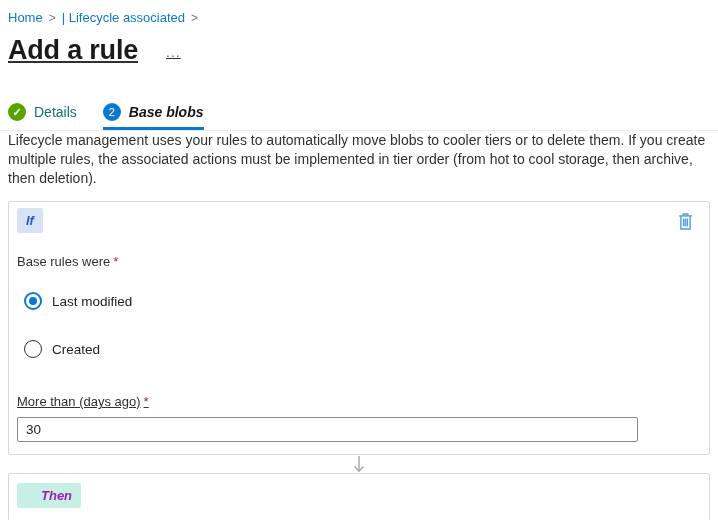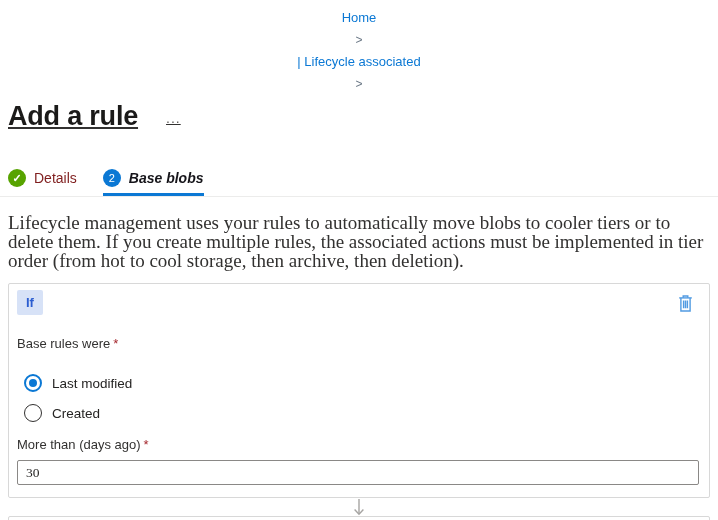--- a/index.html
+++ b/index.html
@@ -6,65 +6,65 @@
   html, body { width: 718px; height: 520px; }
   body {
     font-family: "Liberation Sans", sans-serif;
     background: #ffffff;
     color: #323130;
     overflow: hidden;
   }
   .page { padding: 10px 8px 0 8px; }
 
   
-  .breadcrumb { font-size: 13px; line-height: 16px; display: flex; align-items: center; gap: 6px; flex-direction: column; }
+  .breadcrumb { font-size: 13px; line-height: 16px; display: flex; align-items: center; gap: 6px; }
   .crumb-link { color: #0b78d4; text-decoration: none; cursor: pointer; }
   .crumb-sep { color: #6b7886; font-size: 12px; }
 
   
   .title-row { display: flex; align-items: flex-end; gap: 28px; margin-top: 9px; text-decoration: underline; }
   .page-title { font-size: 27px; font-weight: 700; color: #1b1a19; line-height: 30px; letter-spacing: -0.2px; }
   .more-btn { color: #605e5c; font-size: 14px; letter-spacing: 1px; line-height: 20px; cursor: pointer; padding-bottom: 3px; }
 
   
   .tabs { display: flex; gap: 26px; margin-top: 38px; }
   .tab { display: flex; align-items: center; gap: 8px; font-size: 14px; padding-bottom: 6px; border-bottom: 3px solid transparent; cursor: pointer; }
   .tab.active { border-bottom-color: #0b78d4; }
   .tab.active .tab-label { font-weight: 700; color: #16151a; font-style: italic; }
-  .tab-label { color: #7f1d1d; }
+  .tab-label { color: #0f766e; }
   .circle { width: 18px; height: 18px; border-radius: 50%; display: flex; align-items: center; justify-content: center; flex: 0 0 auto; }
   .circle.green { background: #57a300; color: #fff; font-size: 11px; font-weight: 700; }
   .circle.blue { background: #0b78d4; color: #fff; font-size: 11px; font-weight: 400; }
   .tabs-divider { height: 1px; background: #ececeb; margin: 0 -8px; }
 
   
-  .description { font-size: 19px; line-height: 19px; margin-top: 16px; width: 710px; color: #323130; font-family: Liberation Serif, serif; }
+  .description { font-size: 14px; line-height: 19px; width: 710px; color: #323130; }
 
   
   .card { border: 1px solid #d8d8d8; border-radius: 2px; background: #fff; }
   .if-card { margin-top: 13px; padding: 4px 12px 12px 8px; }
   .card-header { display: flex; align-items: flex-start; justify-content: space-between; }
-  .badge { display: inline-block; font-size: 13px; font-weight: 600; padding: 5px 9px; border-radius: 2px; margin-top: 2px; }
+  .badge { display: inline-block; font-size: 13px; font-weight: 600; padding: 5px 9px; border-radius: 2px; margin-top: 2px; font-style: italic; }
   .badge.if { background: #d7e2f7; color: #2b5dd0; }
-  .badge.then { background: #c7efe6; color: #b91c1c; padding-left: 24px; }
+  .badge.then { background: #c7efe6; color: #a21caf; padding-left: 24px; }
   .icon-btn { background: none; border: none; cursor: pointer; padding: 4px; margin-top: 3px; }
 
   .field-label { font-size: 13px; color: #323130; margin-top: 17px; }
   .req { color: #a4262c; margin-left: 3px; }
 
   .radio-row { display: flex; align-items: center; gap: 10px; margin-left: 7px; cursor: pointer; }
   .radio-row.first { margin-top: 23px; }
-  .radio-row.second { margin-top: 12px; }
+  .radio-row.second { margin-top: 30px; }
   .radio { width: 18px; height: 18px; border-radius: 50%; border: 1.5px solid #323130; background: #fff; display: flex; align-items: center; justify-content: center; flex: 0 0 auto; }
   .radio.checked { border: 2px solid #0b78d4; }
   .radio.checked::after { content: ""; width: 8px; height: 8px; border-radius: 50%; background: #0b78d4; }
   .radio-label { font-size: 13.5px; color: #252423; }
 
-  .days-label { margin-top: 15px; }
-  .text-input { display: block; width: 682px; height: 25px; margin-top: 8px; border: 1px solid #8a8886; border-radius: 2px; font-family: Liberation Serif, serif; font-size: 13.5px; color: #201f1e; padding: 0 8px; outline: none; }
+  .days-label { margin-top: 36px; text-decoration: underline; }
+  .text-input { display: block; width: 621px; height: 25px; margin-top: 8px; border: 1px solid #8a8886; border-radius: 2px; font-family: Liberation Sans, sans-serif; font-size: 13.5px; color: #201f1e; padding: 0 8px; outline: none; }
 
   
   .flow-arrow { height: 18px; display: flex; justify-content: center; align-items: center; }
 
   
   .then-card { padding: 7px 12px 40px 8px; height: 120px; overflow: hidden; }
   .dropdown { margin-top: 12px; margin-left: 8px; width: 677px; height: 25px; border: 1px solid #66645f; border-radius: 2px; display: flex; align-items: center; justify-content: space-between; padding: 0 10px; cursor: pointer; background: #fff; }
   .dropdown-value { font-size: 13.5px; color: #201f1e; }
 </style>
 </head>

